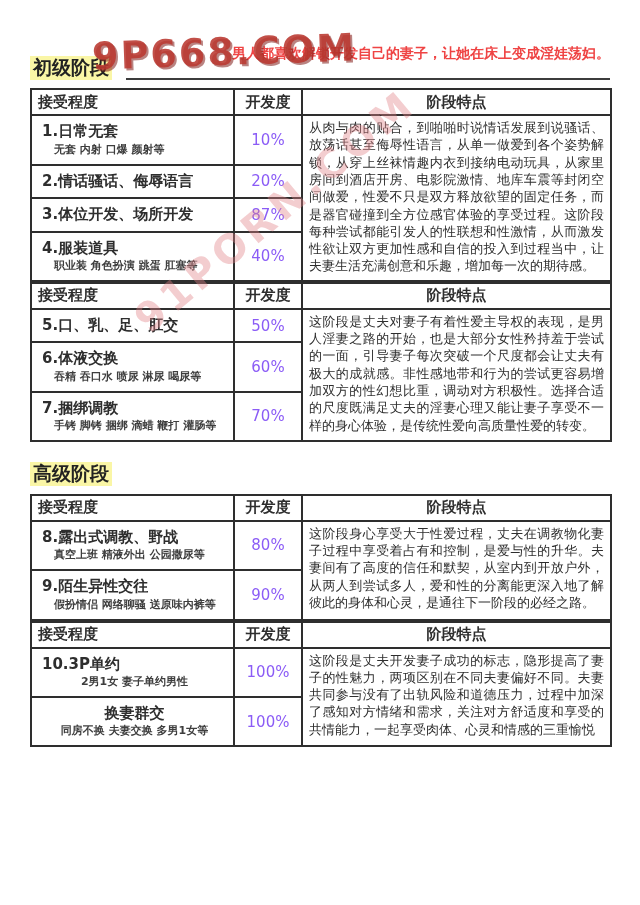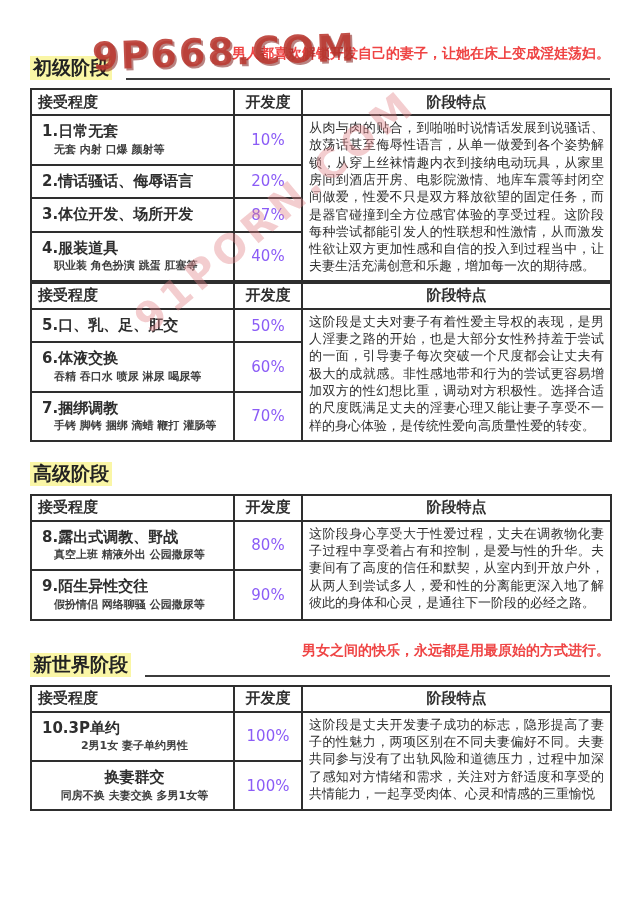--- a/index.html
+++ b/index.html
@@ -176,33 +176,29 @@
           <td class="c1">
             <div class="item-title">8.露出式调教、野战</div>
             <div class="item-sub">真空上班 精液外出 公园撒尿等</div>
           </td>
           <td class="c2">80%</td>
           <td class="c3" rowspan="2">这阶段身心享受大于性爱过程，丈夫在调教物化妻子过程中享受着占有和控制，是爱与性的升华。夫妻间有了高度的信任和默契，从室内到开放户外，从两人到尝试多人，爱和性的分离能更深入地了解彼此的身体和心灵，是通往下一阶段的必经之路。</td>
         </tr>
         <tr>
           <td class="c1">
             <div class="item-title">9.陌生异性交往</div>
-            <div class="item-sub">假扮情侣 网络聊骚 公园撒尿等</div>
+            <div class="item-sub">假扮情侣 网络聊骚 送原味内裤等</div>
           </td>
           <td class="c2">90%</td>
         </tr>
       </tbody>
     </table>
   </div>
 
   <div class="section">
-    <div class="section-head">
-      <span class="stage-label">新世界阶段</span>
-      <span class="stage-intro">男女之间的快乐，永远都是用最原始的方式进行。</span>
-    </div>
     <table class="stage-table">
       <colgroup>
           <col class="c1">
           <col class="c2">
           <col class="c3">
         </colgroup>
       <thead>
         <tr>
           <th class="c1">接受程度</th>
           <th>开发度</th>

